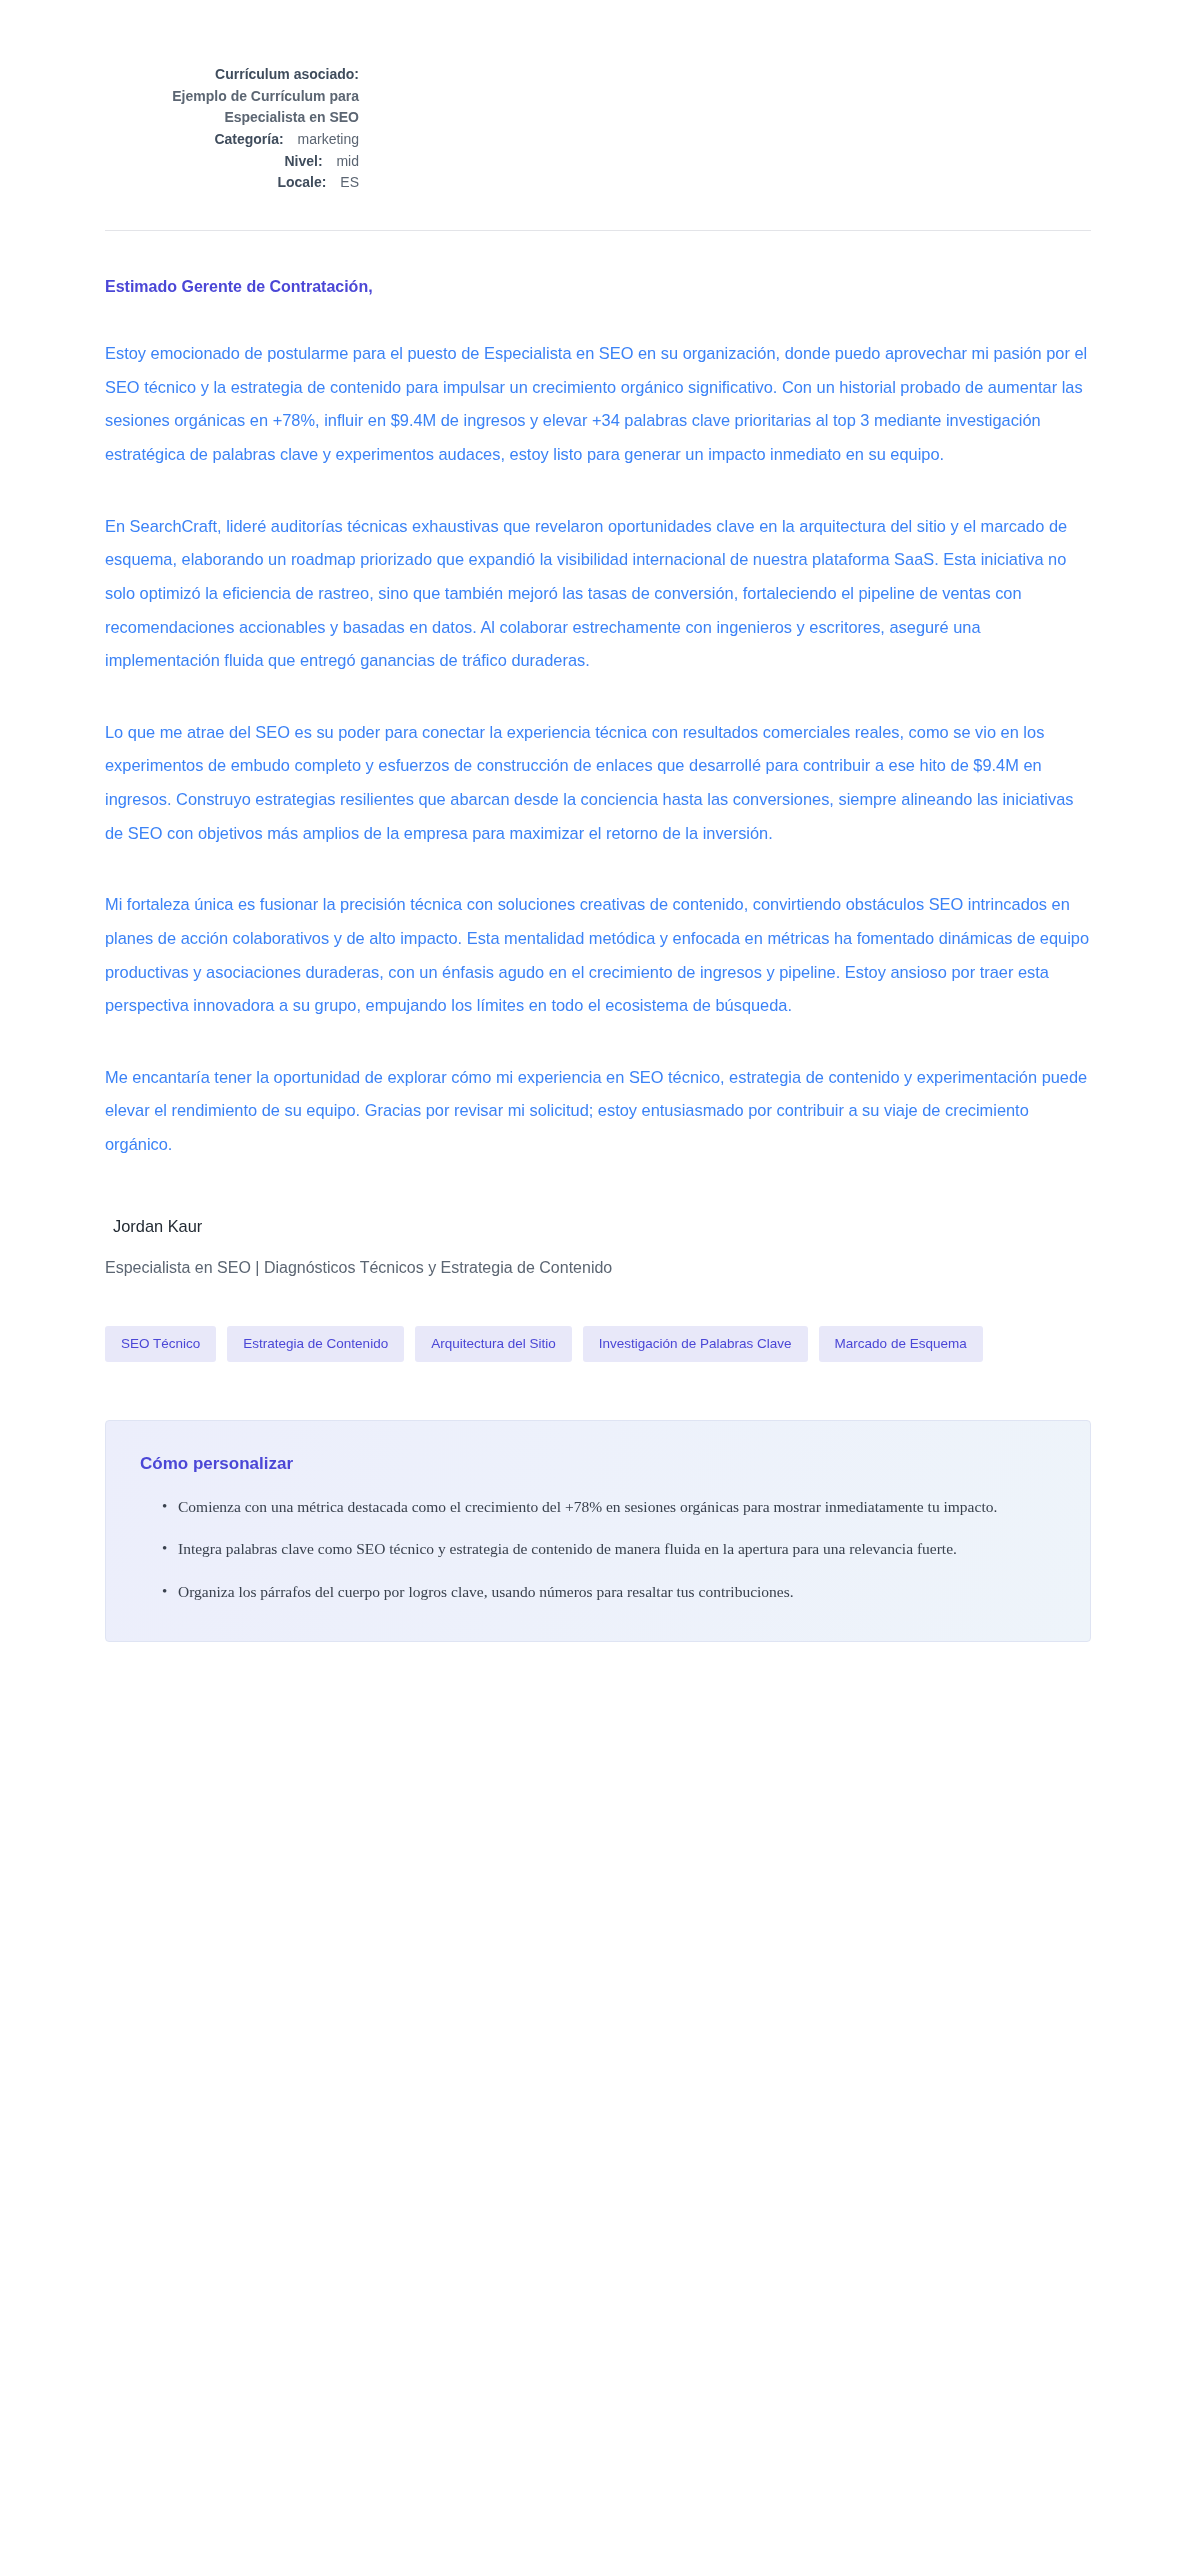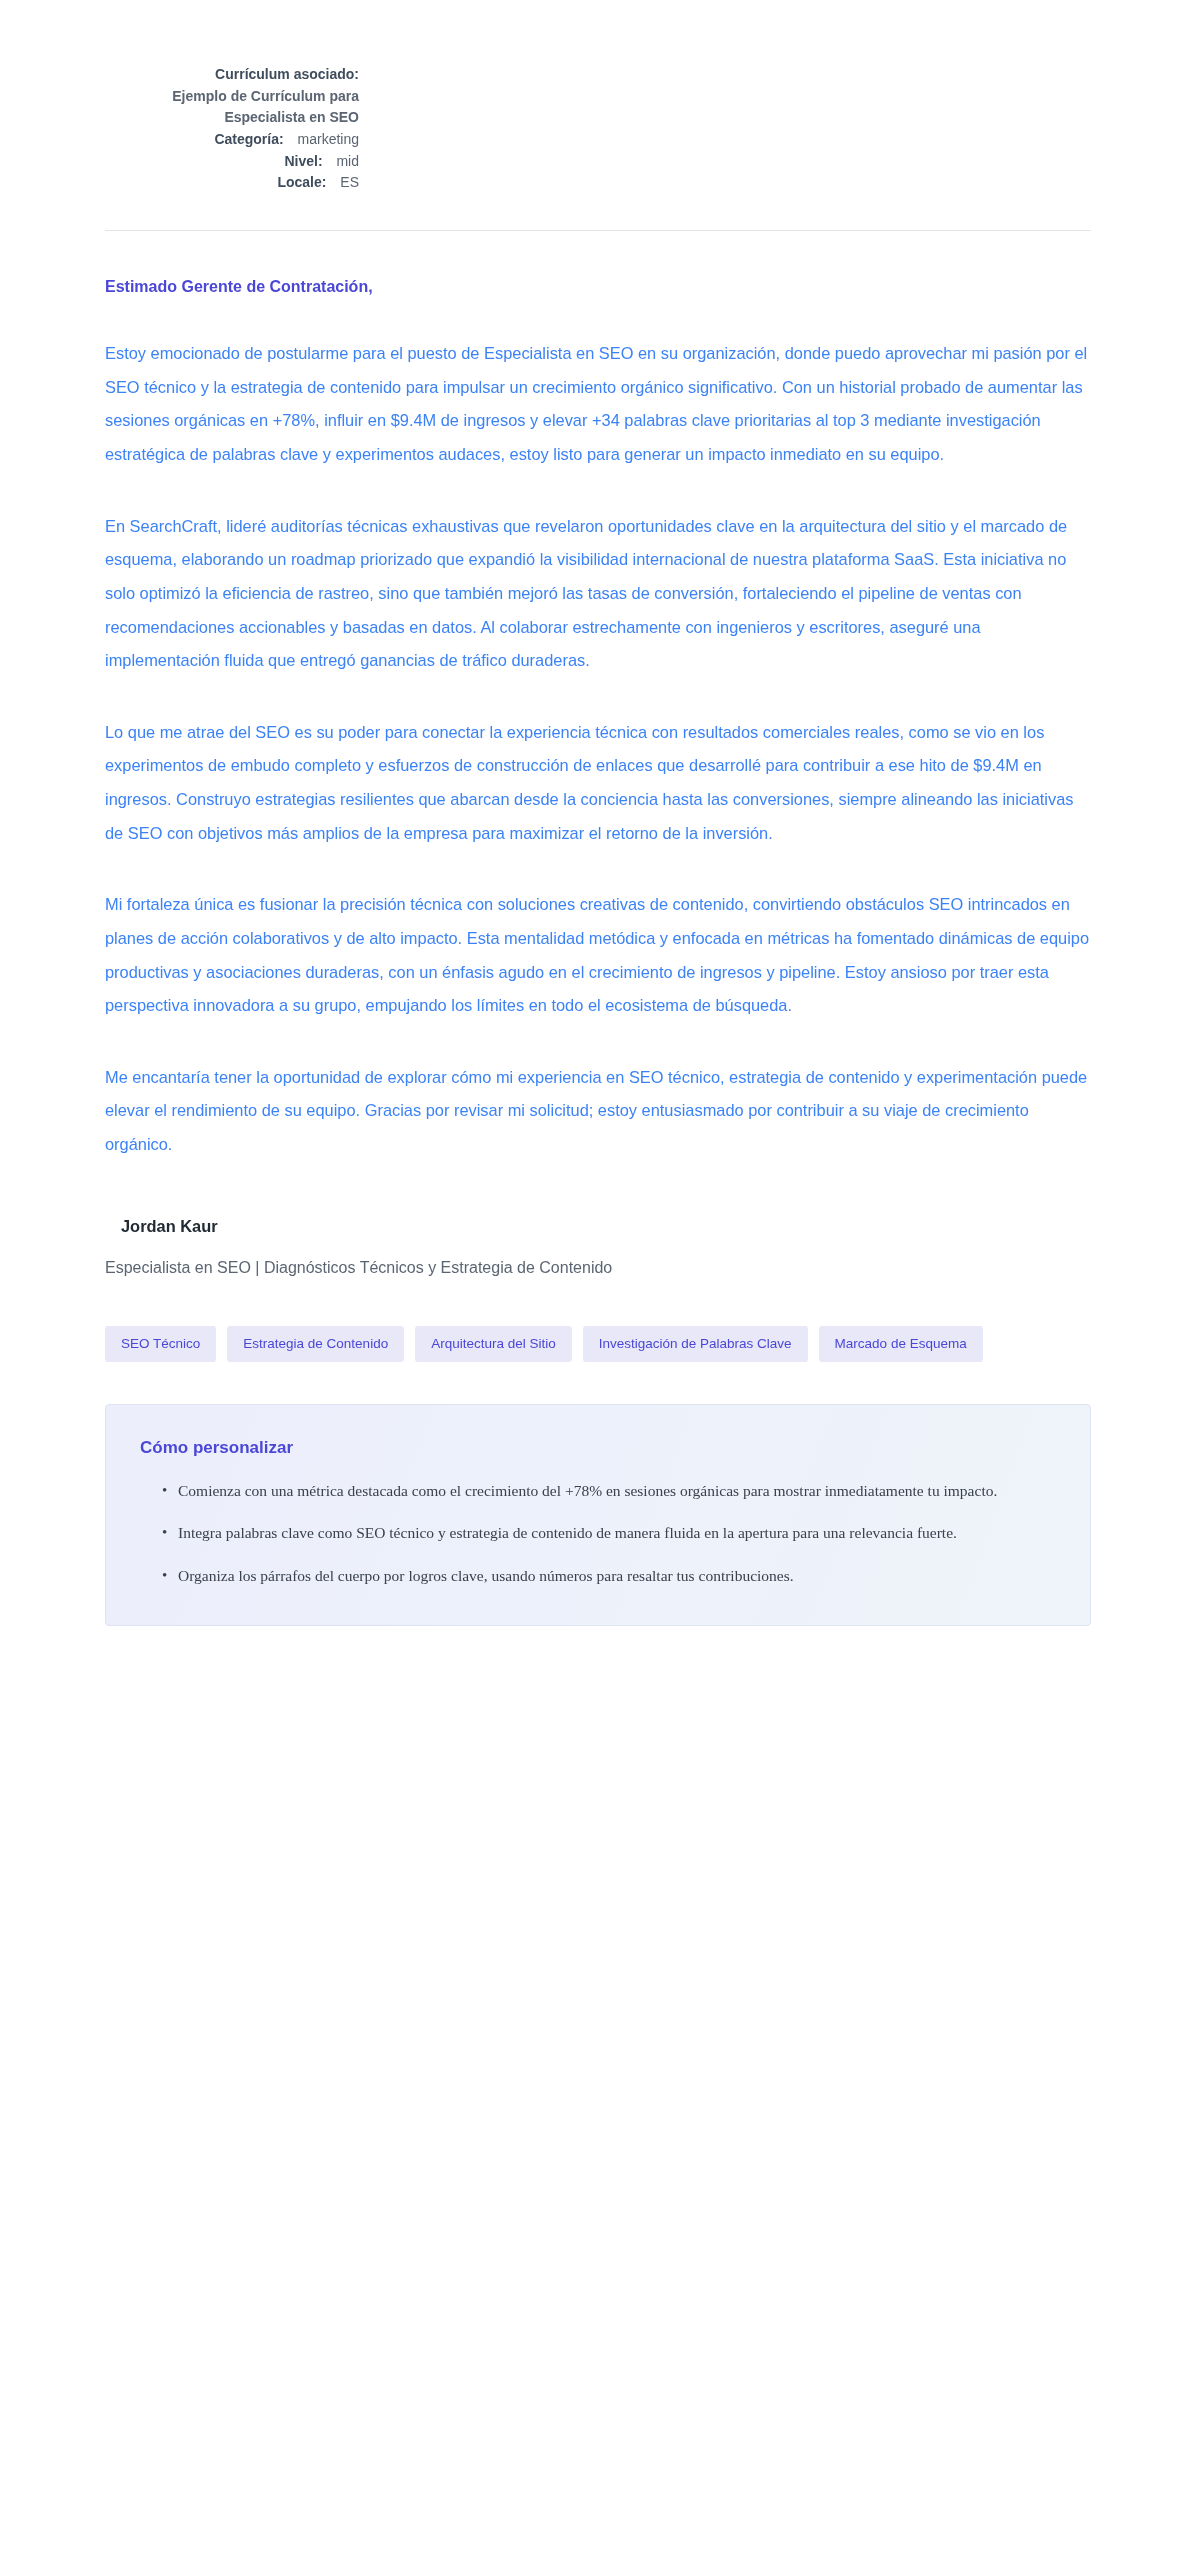--- a/index.html
+++ b/index.html
@@ -104,23 +104,23 @@
   .letter p.body-par:last-of-type {
     margin-bottom: 0;
   }
 
   
   .signature {
     padding-top: 52px;
   }
   .sig-name {
     font-size: 16.4px;
-    font-weight: bold;
+    font-weight: normal;
     color: #222a33;
-    margin: 0 0 18px 16px;
+    margin: 0 0 18px 8px;
     line-height: 1.5;
   }
   .sig-role {
     font-size: 16px;
     color: #5b6572;
     margin: 0;
     line-height: 1.5;
   }
 
   
@@ -136,21 +136,21 @@
     color: #4b47d6;
     font-size: 13.5px;
     line-height: 1;
     padding: 11px 16px;
     border-radius: 3px;
     white-space: nowrap;
   }
 
   
   .callout {
-    margin-top: 42px;
+    margin-top: 58px;
     background: linear-gradient(110deg, #eceefb 0%, #edf1fb 45%, #eef4fa 100%);
     border: 1px solid #dfe4f3;
     border-radius: 4px;
     padding: 30px 34px 34px 34px;
   }
   .callout-title {
     font-size: 17px;
     font-weight: bold;
     color: #4b47d6;
     margin: 0 0 16px 0;

